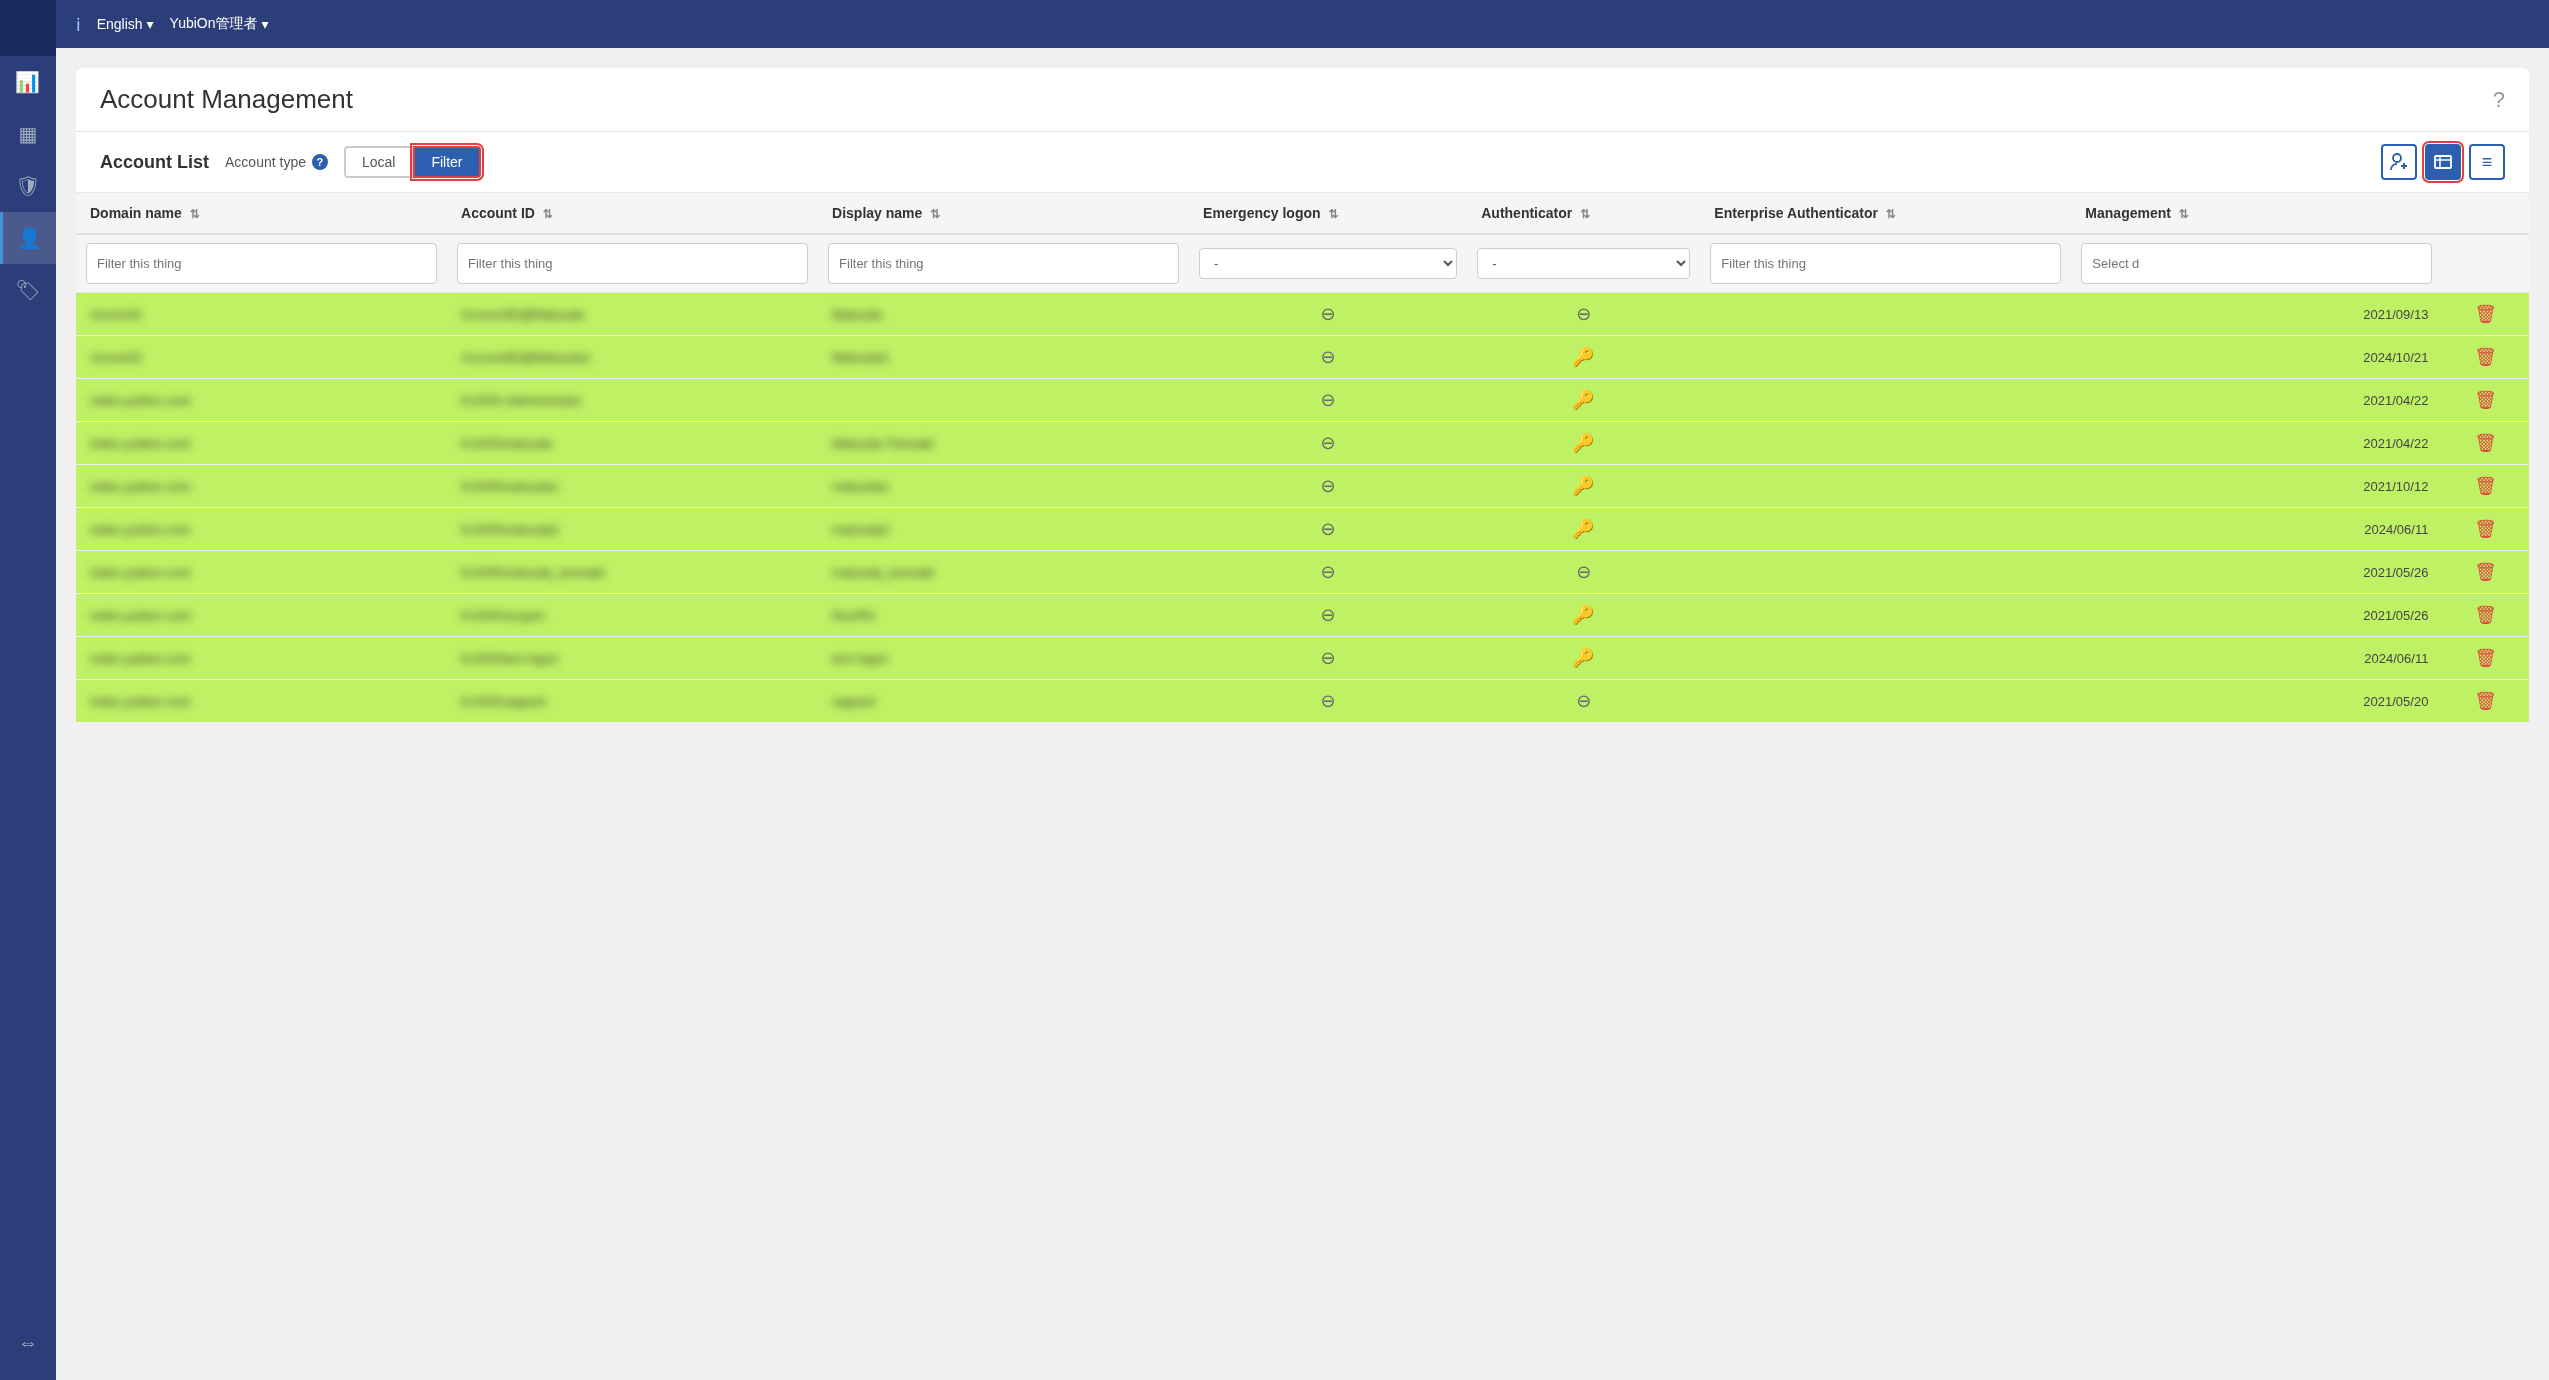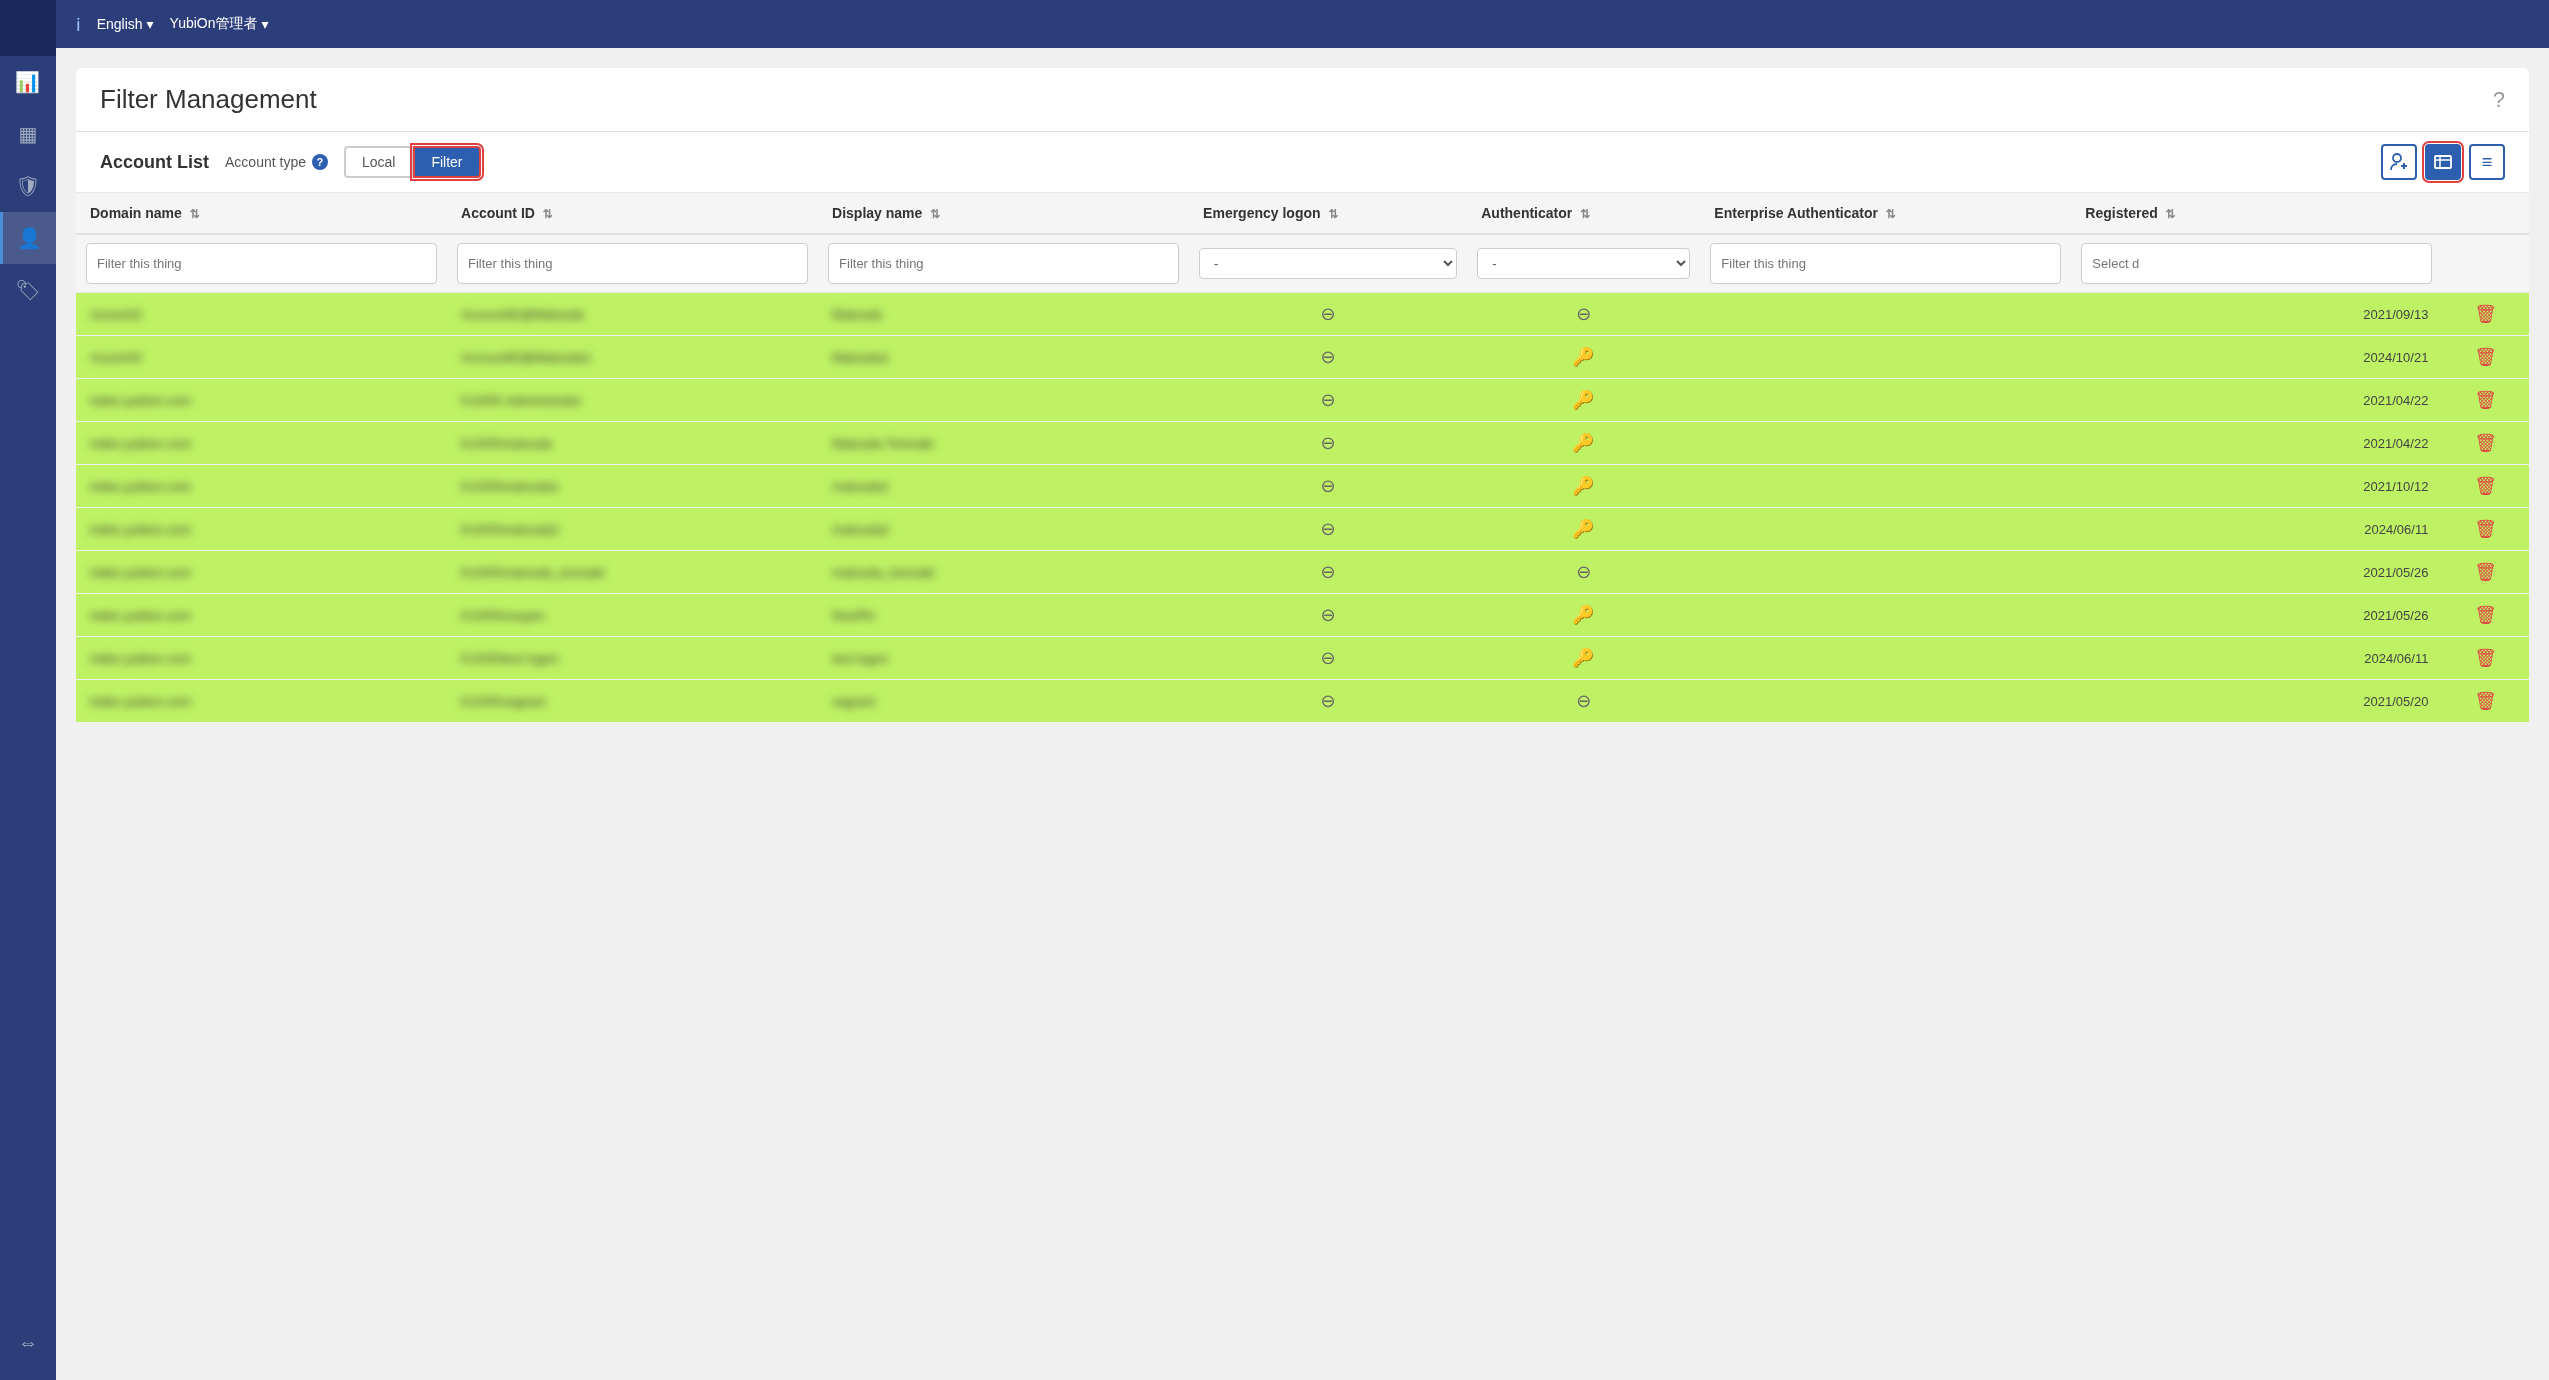--- a/index.html
+++ b/index.html
@@ -346,21 +346,21 @@
       <div class="user-selector">
         <span>YubiOn管理者</span>
         <span>▾</span>
       </div>
     </div>
   </div>
 
   <div class="content-area">
 
     <div class="page-header">
-      <h1 class="page-title">Filter Management</h1>
+      <h1 class="page-title">Account Management</h1>
       <span class="page-help-icon">?</span>
     </div>
 
     <div class="list-header">
       <div class="list-title-area">
         <span class="list-title">Account List</span>
         <div class="account-type-label">
           <span>Account type</span>
           <span class="info-icon">?</span>
         </div>
@@ -413,21 +413,21 @@
             </th>
             <th>
               <span>Authenticator</span>
               <span class="sort-icon">⇅</span>
             </th>
             <th>
               <span>Enterprise Authenticator</span>
               <span class="sort-icon">⇅</span>
             </th>
             <th>
-              <span>Registered</span>
+              <span>Management</span>
               <span class="sort-icon">⇅</span>
             </th>
             <th></th>
           </tr>
           <tr class="filter-row">
             <td>
               <input class="filter-input" type="text" placeholder="Filter this thing" style="">
             </td>
             <td>
               <input class="filter-input" type="text" placeholder="Filter this thing" style="">

